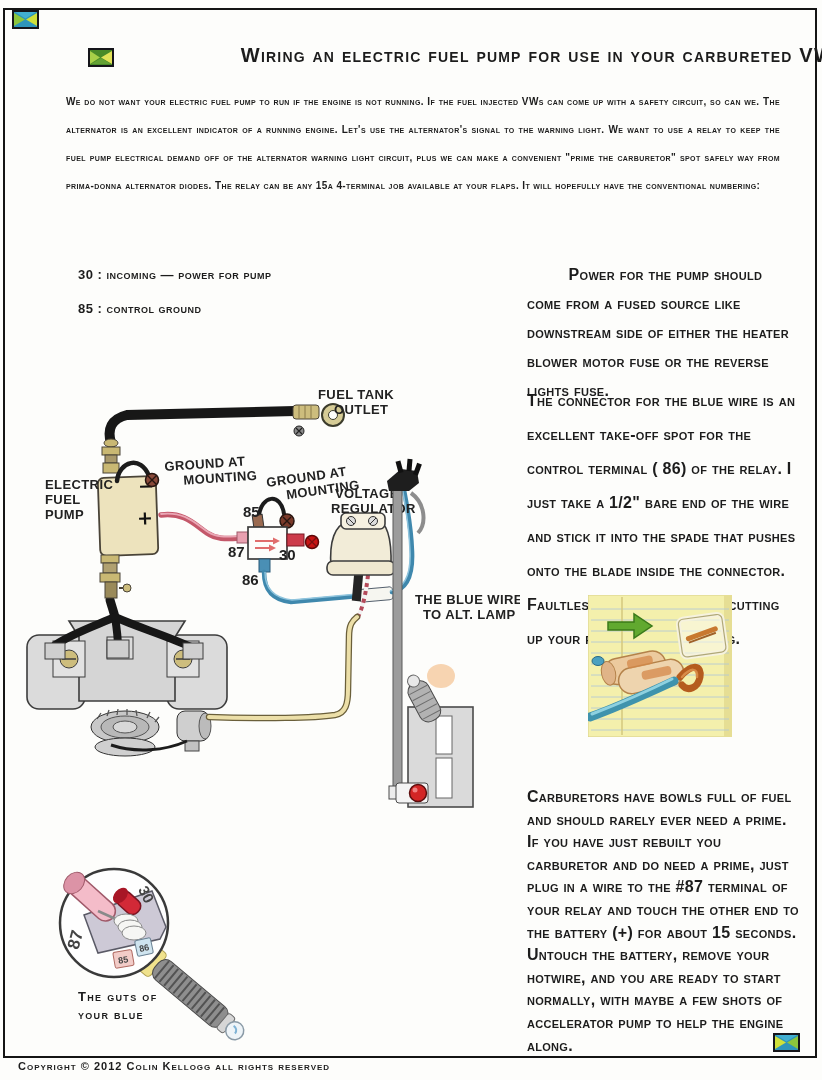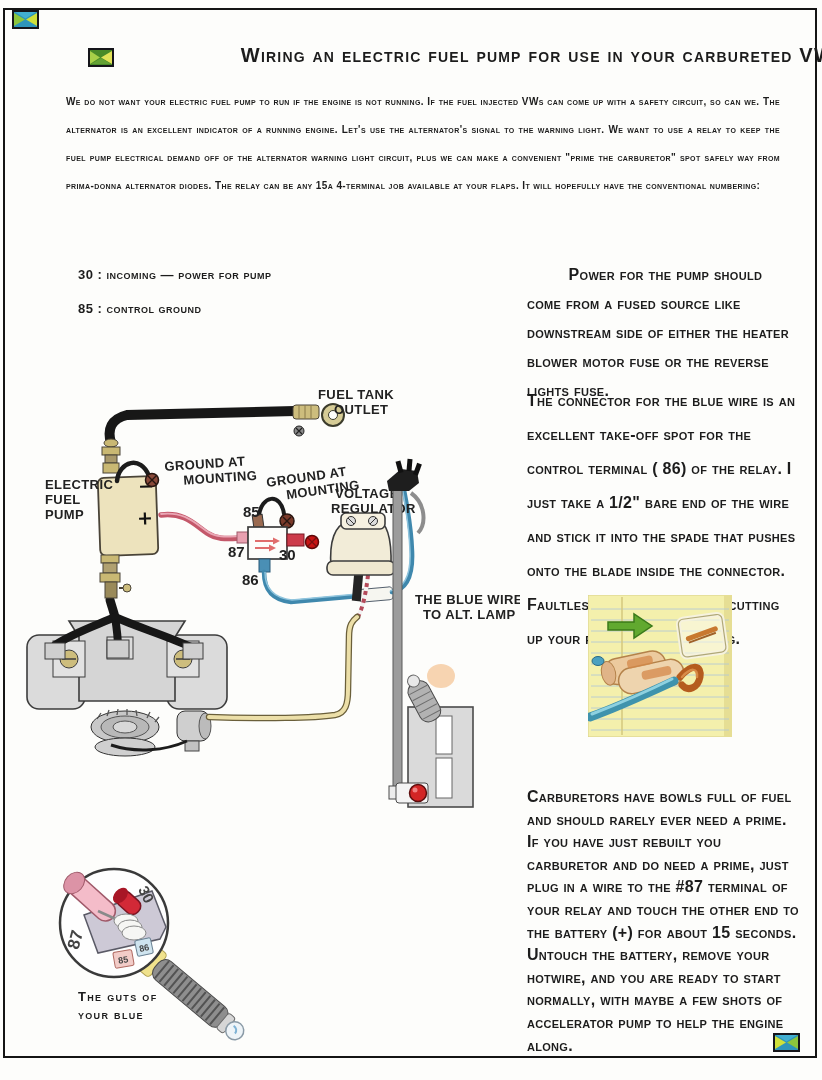--- a/index.html
+++ b/index.html
@@ -327,13 +327,14 @@
       <text class="magnum" x="28" y="94" font-size="17" transform="rotate(-75 34 88)">87</text>
       <text class="magnum" x="98" y="42" font-size="15" transform="rotate(62 104 38)">30</text>
     </g>
   </svg>
 
   <div class="magcap sc">
     <div>The guts of</div>
     <div>your blue</div>
   </div>
 
+  <div class="footer sc">Copyright © 2012 Colin Kellogg all rights reserved</div>
 </div>
 
 </body></html>

